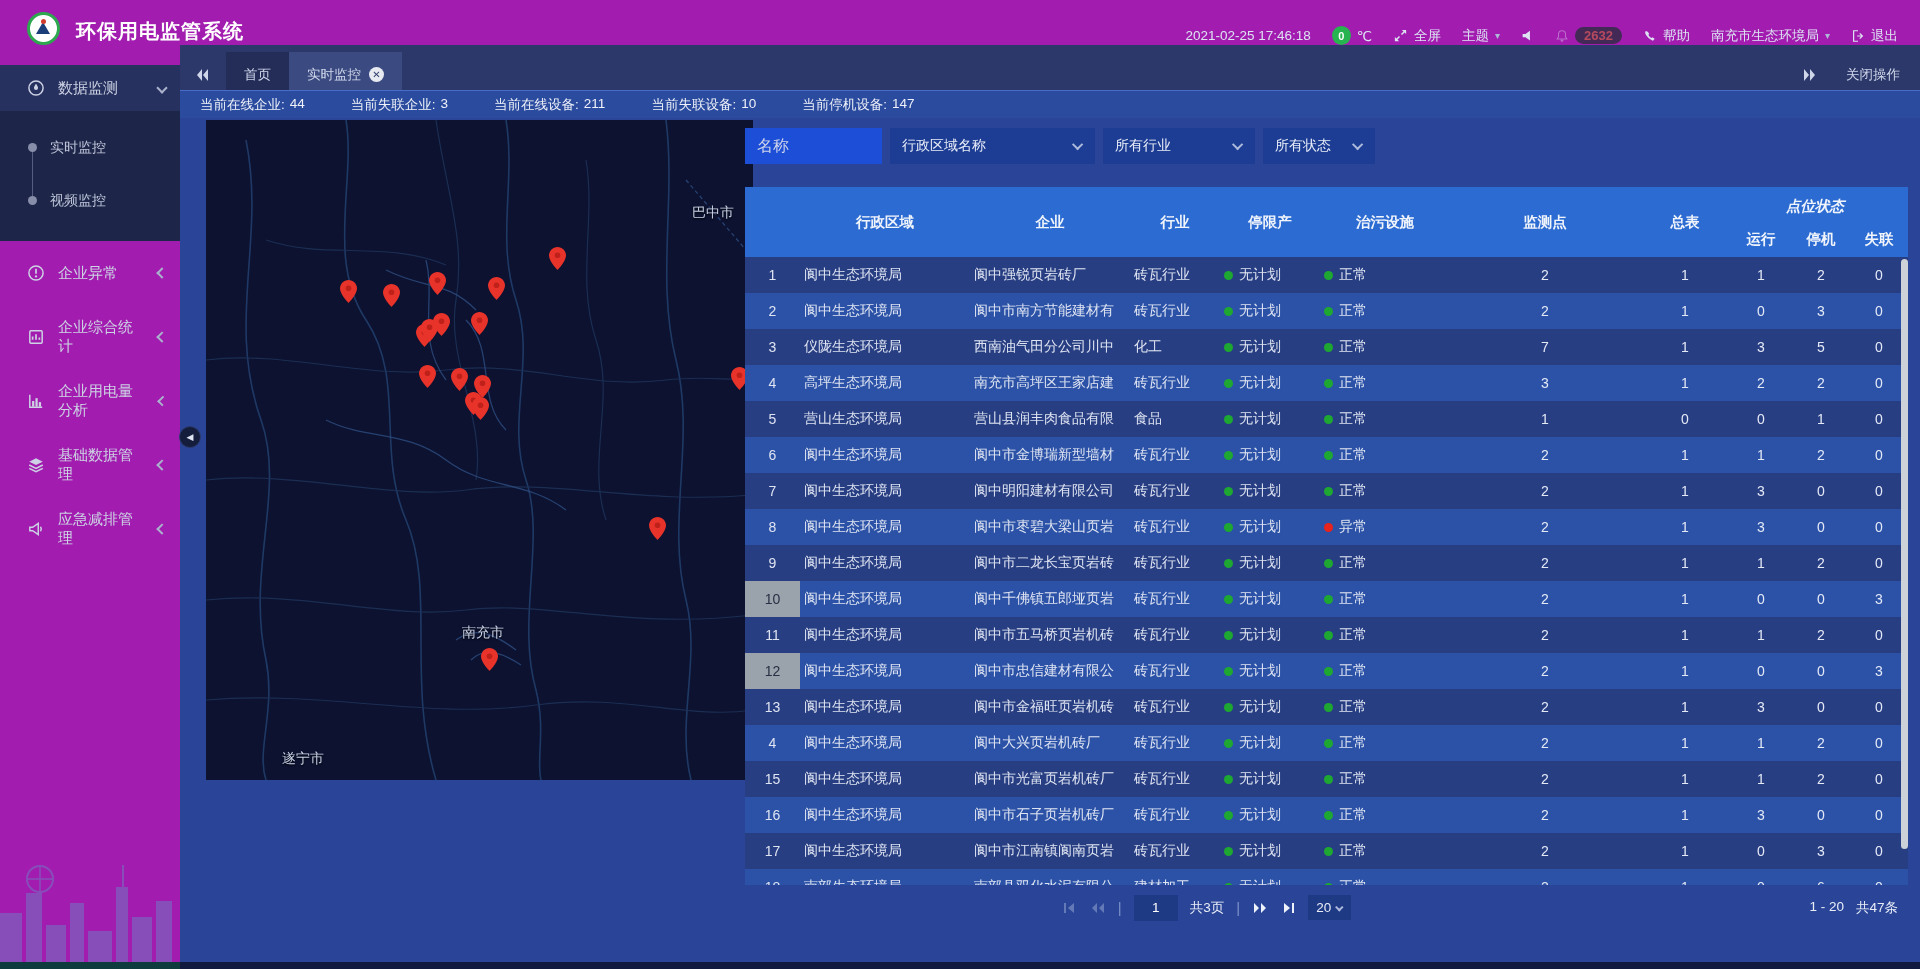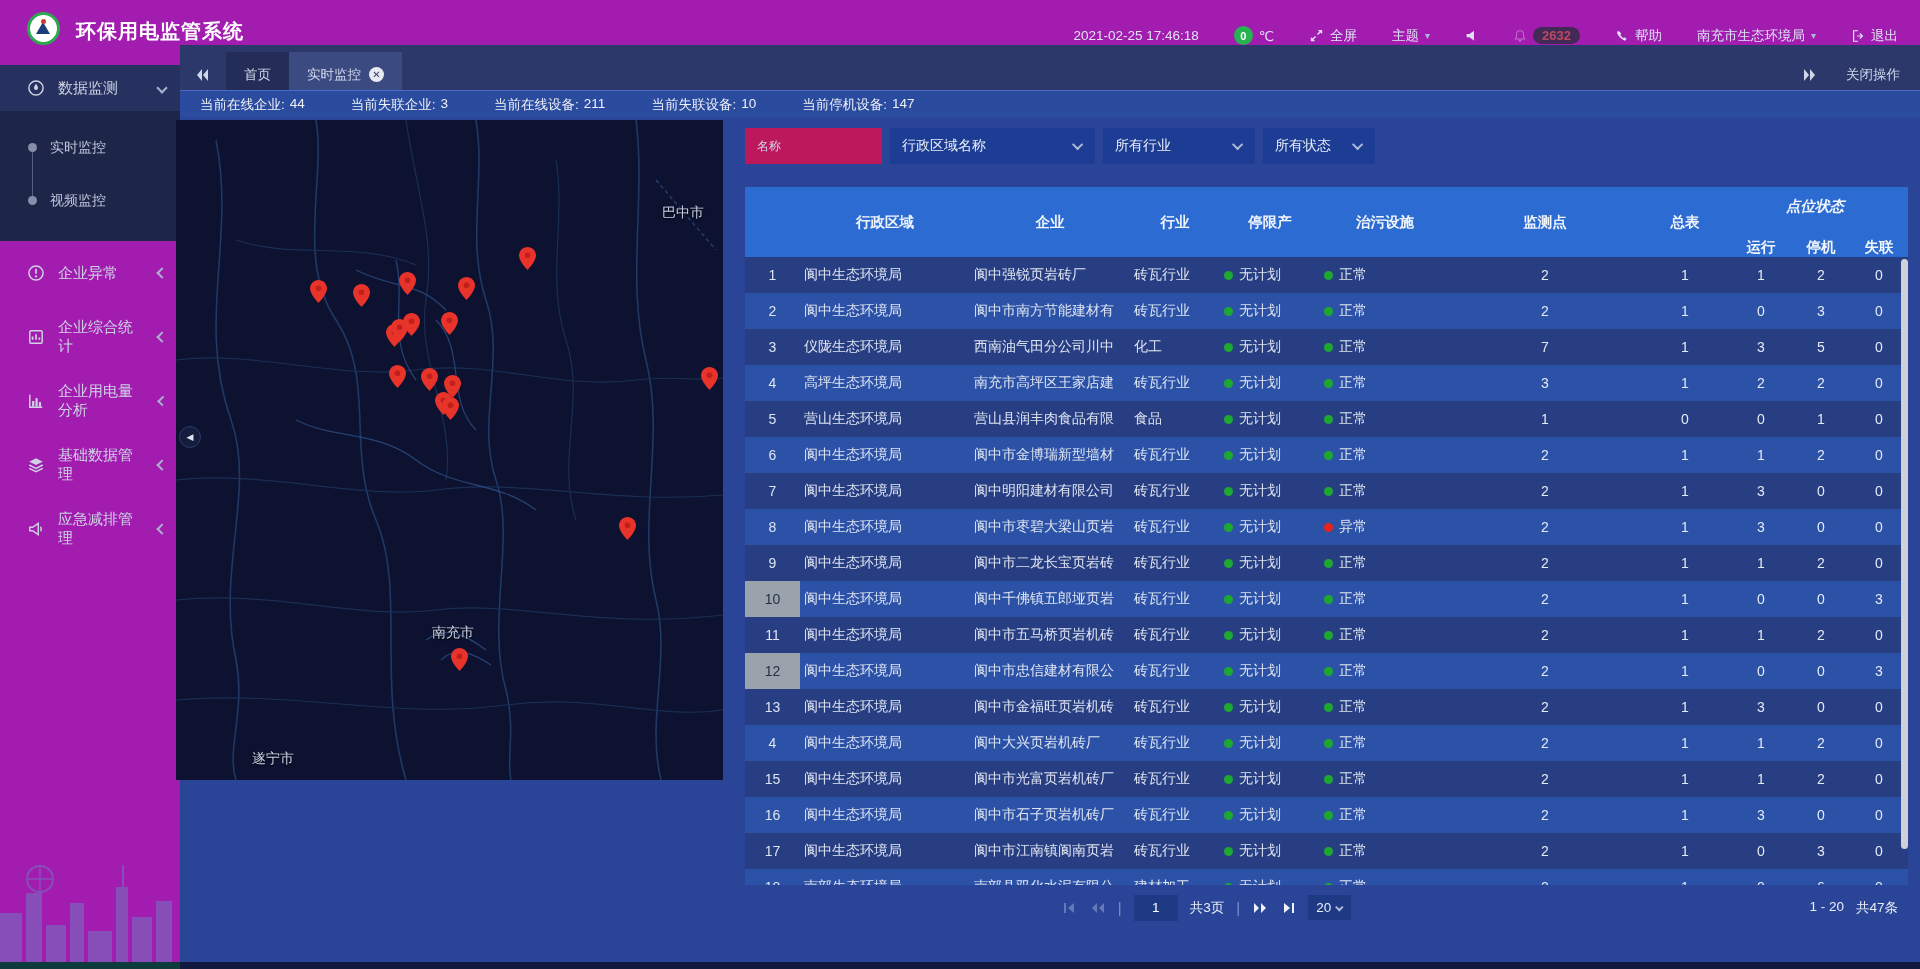--- a/index.html
+++ b/index.html
@@ -8,21 +8,21 @@
 
   
   .tophdr { position:absolute; top:0; left:0; right:0; height:45px; background:#a21caf;
             display:flex; align-items:flex-end; color:#dde3f3; }
   .logo { width:33px; height:33px; border-radius:50%; background:#fff; border:3px solid #2ea84e;
           margin-left:27px; position:relative; flex:0 0 auto; }
   .logo::before { content:""; position:absolute; left:6px; top:7px; width:0; height:0;
           border-left:7px solid transparent; border-right:7px solid transparent; border-bottom:12px solid #1c3f7a; }
   .logo::after { content:""; position:absolute; left:11px; top:4px; width:5px; height:5px; border-radius:50%; background:#d23c2e; }
   .apptitle { font-size:20px; font-weight:bold; color:#fff; margin-left:16px; letter-spacing:1px; }
-  .hright { margin-left:auto; display:flex; align-items:center; gap:35px; padding-right:22px; font-size:13.5px; }
+  .hright { margin-left:auto; display:flex; align-items:center; gap:21px; padding-right:22px; font-size:13.5px; }
   .hitem { display:flex; align-items:center; gap:6px; cursor:default; white-space:nowrap; }
   .tempcircle { width:19px; height:19px; border-radius:50%; background:#27b34f; color:#fff; font-size:11px;
                 display:flex; align-items:center; justify-content:center; font-weight:bold; }
   .badge { background:#432a56; color:#b84a5e; font-weight:bold; border-radius:9px; padding:1px 9px; font-size:13px; }
   .bell { opacity:.4; }
   .caret { font-size:10px; color:#aeb8d6; }
   .hicon svg { display:block; }
 
   
   .sidebar { position:absolute; top:45px; left:0; width:180px; bottom:0; background:#a21caf; color:#cdd3e4; }
@@ -50,45 +50,45 @@
               display:flex; align-items:center; justify-content:center; line-height:1; }
   .tabops { margin-left:auto; display:flex; align-items:center; gap:14px; padding-right:20px; font-size:13.5px; }
 
   
   .statsbar { position:absolute; top:90px; left:180px; right:0; height:28px; background:#2b4b9f;
               border-top:1px solid #4a6cc9; display:flex; align-items:center; gap:46px; padding-left:20px;
               color:#eef1f8; font-size:13.5px; }
   .stat { display:flex; gap:5px; white-space:nowrap; }
 
   
-  .map { position:absolute; top:120px; left:176px; width:547px; height:660px; background:#0c1230; overflow:hidden; }
+  .map { position:absolute; top:120px; left:206px; width:547px; height:660px; background:#0c1230; overflow:hidden; }
   .map svg.roads { position:absolute; left:0; top:0; }
   .pin { position:absolute; width:17px; height:23px; }
   .citylabel { position:absolute; color:#c9d2e8; font-size:14px; white-space:nowrap; text-shadow:0 1px 2px #000; }
   .collapsebtn { position:absolute; left:179px; top:426px; width:22px; height:22px; border-radius:50%;
                  background:#151d3d; border:1px solid #2c3a6d; color:#dfe4f2; font-size:9px;
                  display:flex; align-items:center; justify-content:center; cursor:pointer; z-index:5; }
 
   
   .rpanel { position:absolute; left:745px; right:12px; top:128px; height:802px; }
   .filters { display:flex; gap:8px; height:36px; }
-  .finput { width:137px; height:36px; background:#be185d; border:none; color:#e8edf8; font-size:12px;
+  .finput { width:137px; height:36px; background:#1d4ed8; border:none; color:#e8edf8; font-size:16px;
             padding:0 12px; font-family:inherit; }
   .finput::placeholder { color:#cfd6ea; opacity:1; }
   .fselect { height:36px; background:#1d3d94; color:#e8edf8; font-size:14px; display:flex; align-items:center;
              padding:0 12px; cursor:pointer; }
   .fselect .fchev { width:8px; height:8px; border-left:2px solid #aebadb; border-bottom:2px solid #aebadb;
              transform:rotate(-45deg) translateY(-2px); margin-left:auto; }
   .w200 { width:205px; } .w150 { width:152px; } .w110 { width:112px; }
 
   .thead { position:absolute; top:59px; left:0; right:0; height:70px; background:#2b6bd2; color:#f0f4fb;
            font-weight:bold; font-size:14.5px; display:grid;
            grid-template-columns:55px 170px 160px 90px 100px 130px 190px 90px 62px 58px 58px; }
   .th { display:flex; align-items:center; justify-content:center; }
-  .th.sub { align-items:flex-end; padding-bottom:0; }
+  .th.sub { align-items:flex-end; padding-bottom:8px; }
   .grouplbl { position:absolute; right:8px; top:10px; width:170px; text-align:center; font-style:italic; }
 
   .rowsvp { position:absolute; top:129px; left:0; right:0; height:628px; overflow:hidden; }
   .trow { display:grid; grid-template-columns:55px 170px 160px 90px 100px 130px 190px 90px 62px 58px 58px;
           height:36px; align-items:center; color:#dfe4f2; font-size:14px; }
   .trow:nth-child(odd) { background:#283e82; }
   .trow:nth-child(even) { background:#2b52a7; }
   .c { padding:0 4px; white-space:nowrap; overflow:hidden; }
   .c.idx { text-align:center; height:36px; line-height:36px; padding:0; }
   .c.idx.hl { background:#9aa2ab; color:#273044; }

